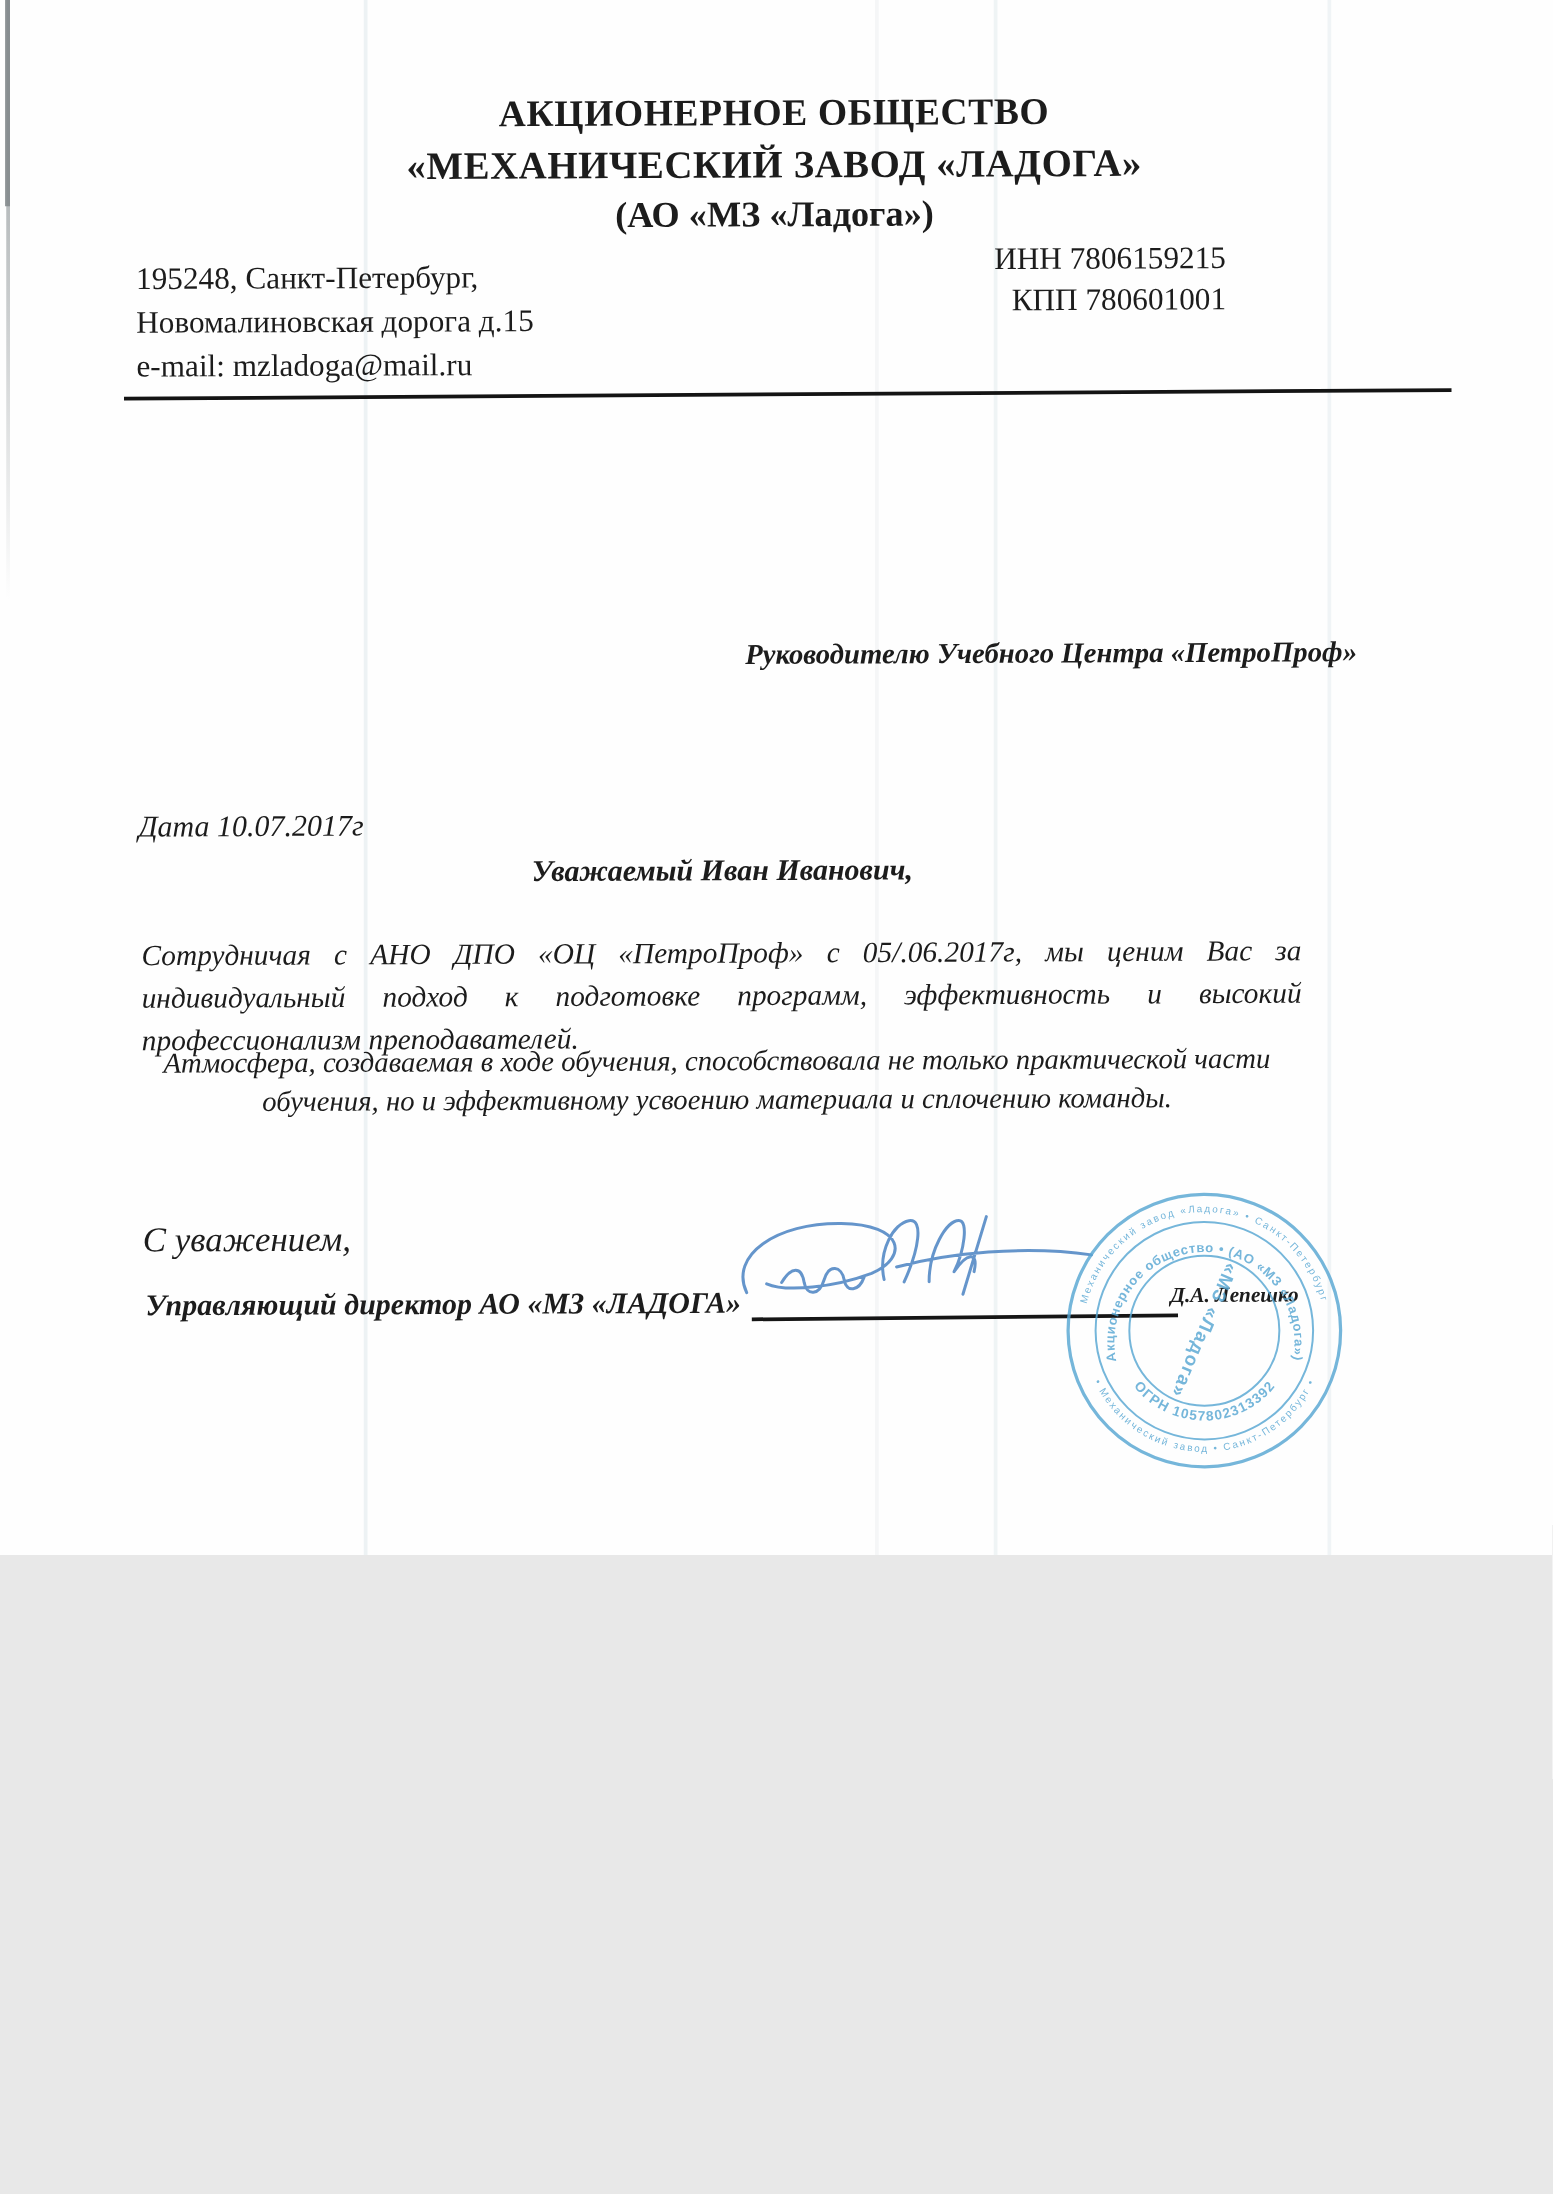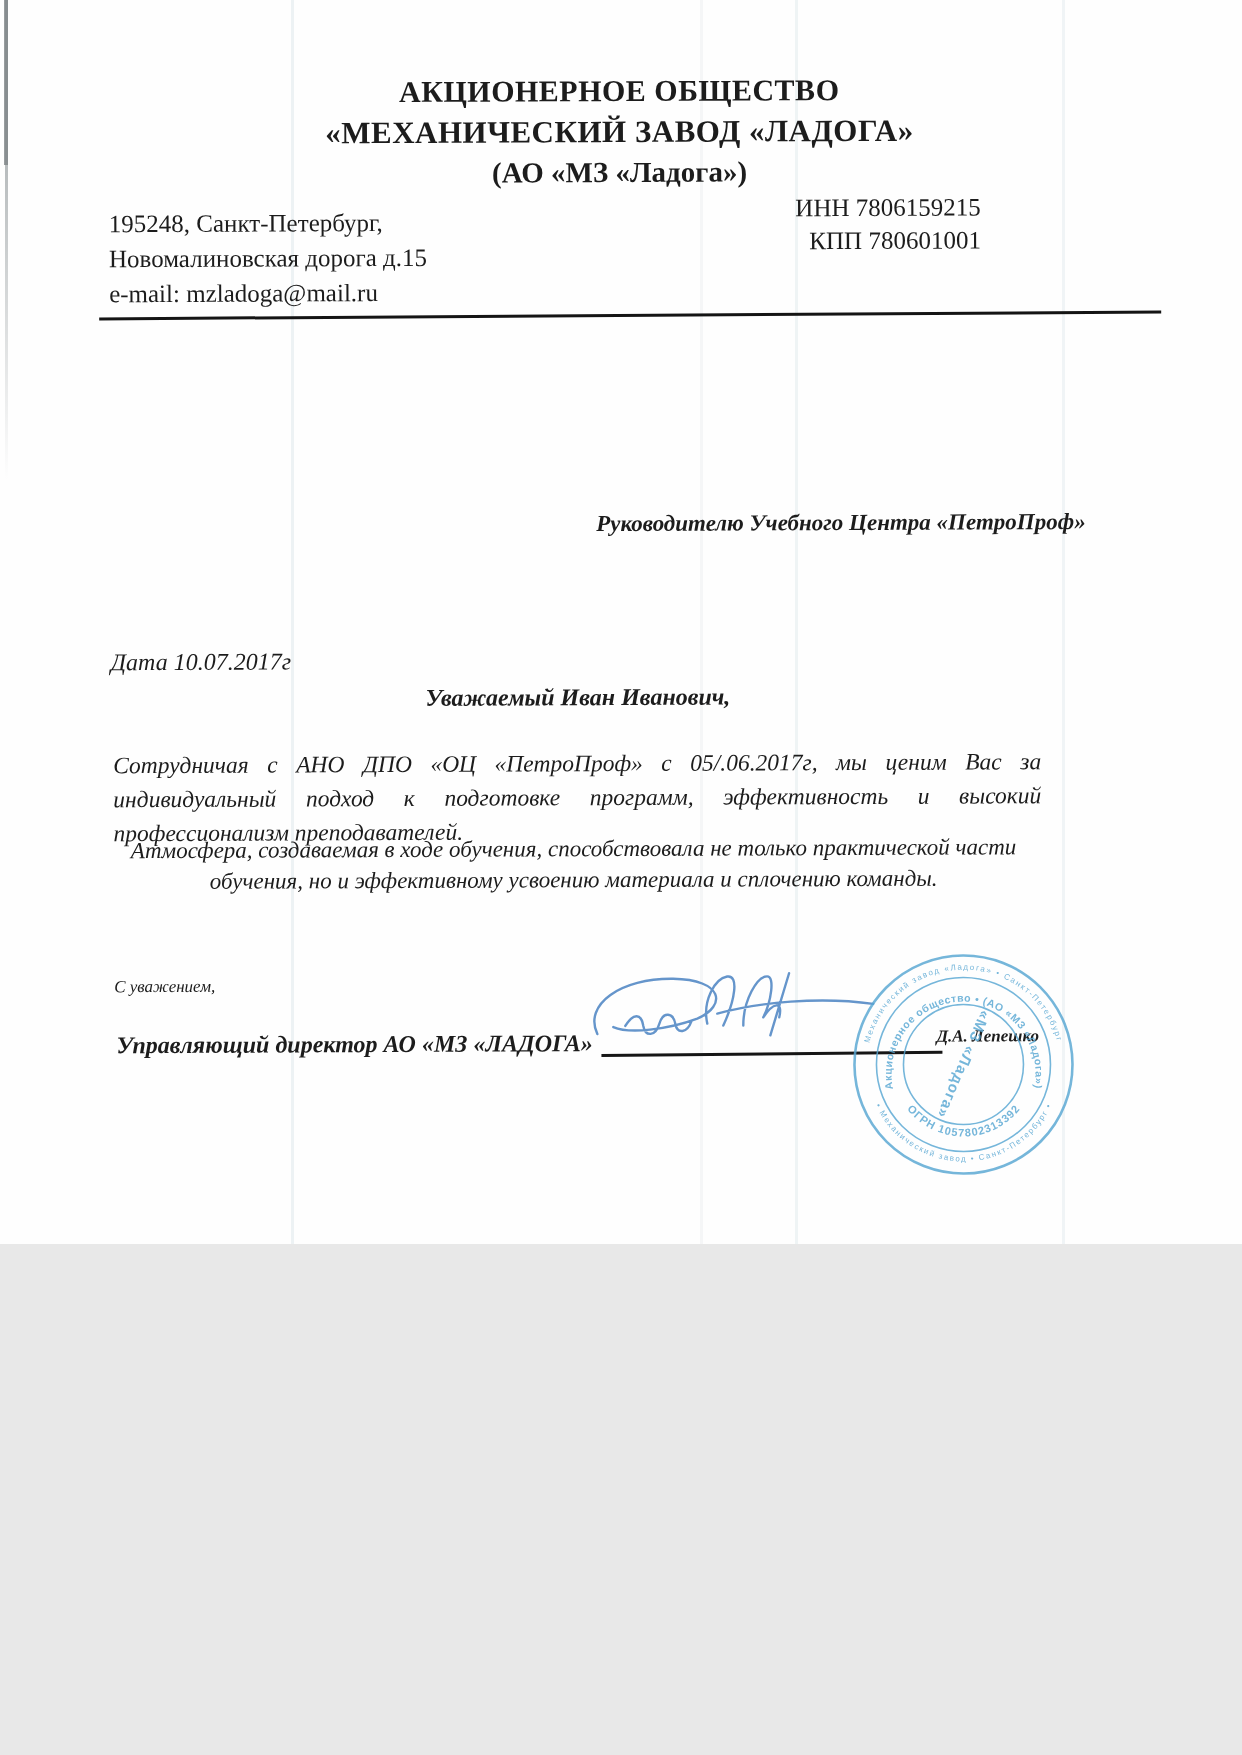--- a/index.html
+++ b/index.html
@@ -41,21 +41,21 @@
 
   .rule{top:314px;left:100px;width:1062px;height:3px;background:#141414;transform:rotate(-0.12deg);}
 
   .addressee{top:511px;left:596px;font-size:23px;font-weight:bold;font-style:italic;}
   .date-line{top:635px;left:110px;font-size:24px;font-style:italic;margin-top:12px;}
   .salutation{top:684px;left:0;width:1154px;text-align:center;font-size:24px;font-weight:bold;font-style:italic;}
 
   .para1{top:746px;left:112px;width:928px;font-size:23.5px;font-style:italic;line-height:34px;text-align:justify;}
   .para2{top:833px;left:112px;width:920px;font-size:23px;font-style:italic;line-height:31px;text-align:center;}
 
-  .regards{top:975px;left:112px;font-size:17px;font-style:italic;}
+  .regards{top:975px;left:112px;font-size:28px;font-style:italic;}
   .signer-title{top:1030px;left:114px;font-size:24px;font-weight:bold;font-style:italic;}
   .sig-line{top:1053px;left:599px;width:341px;height:3px;background:#161616;transform:rotate(-0.3deg);}
   .signer-name{top:1028px;left:934px;font-size:17px;font-weight:bold;font-style:italic;}
 
   .signature-svg{top:966px;left:553px;width:352px;height:102px;}
   .stamp-svg{top:950px;left:845px;width:232px;height:232px;opacity:.82;}
   .stamp-svg text{font-family:"Liberation Sans","DejaVu Sans",sans-serif;}
 </style>
 </head>
 <body>

